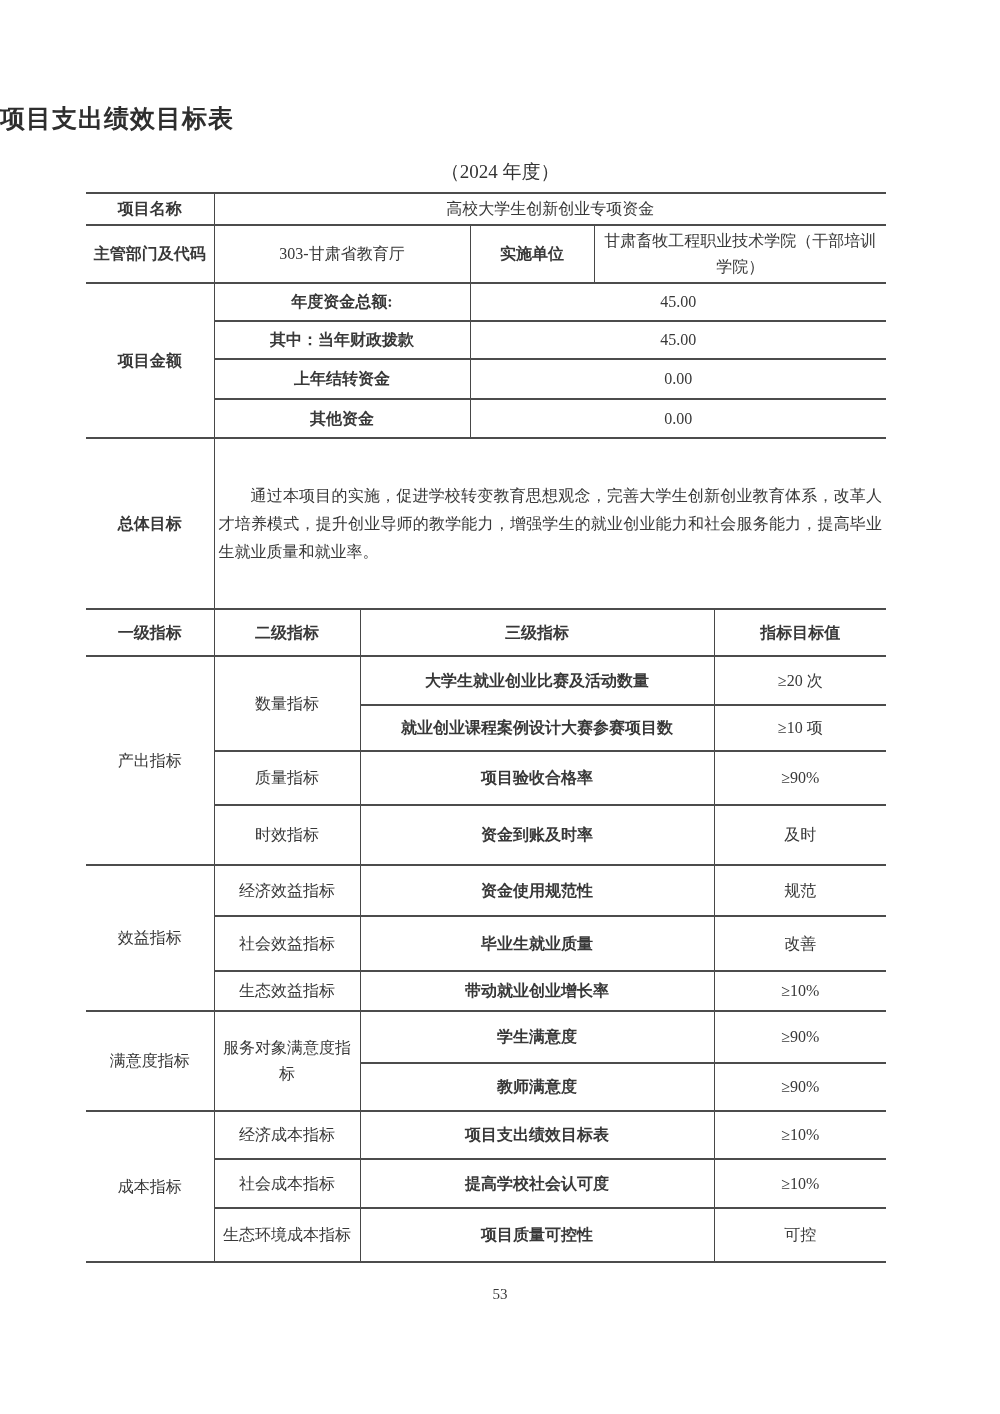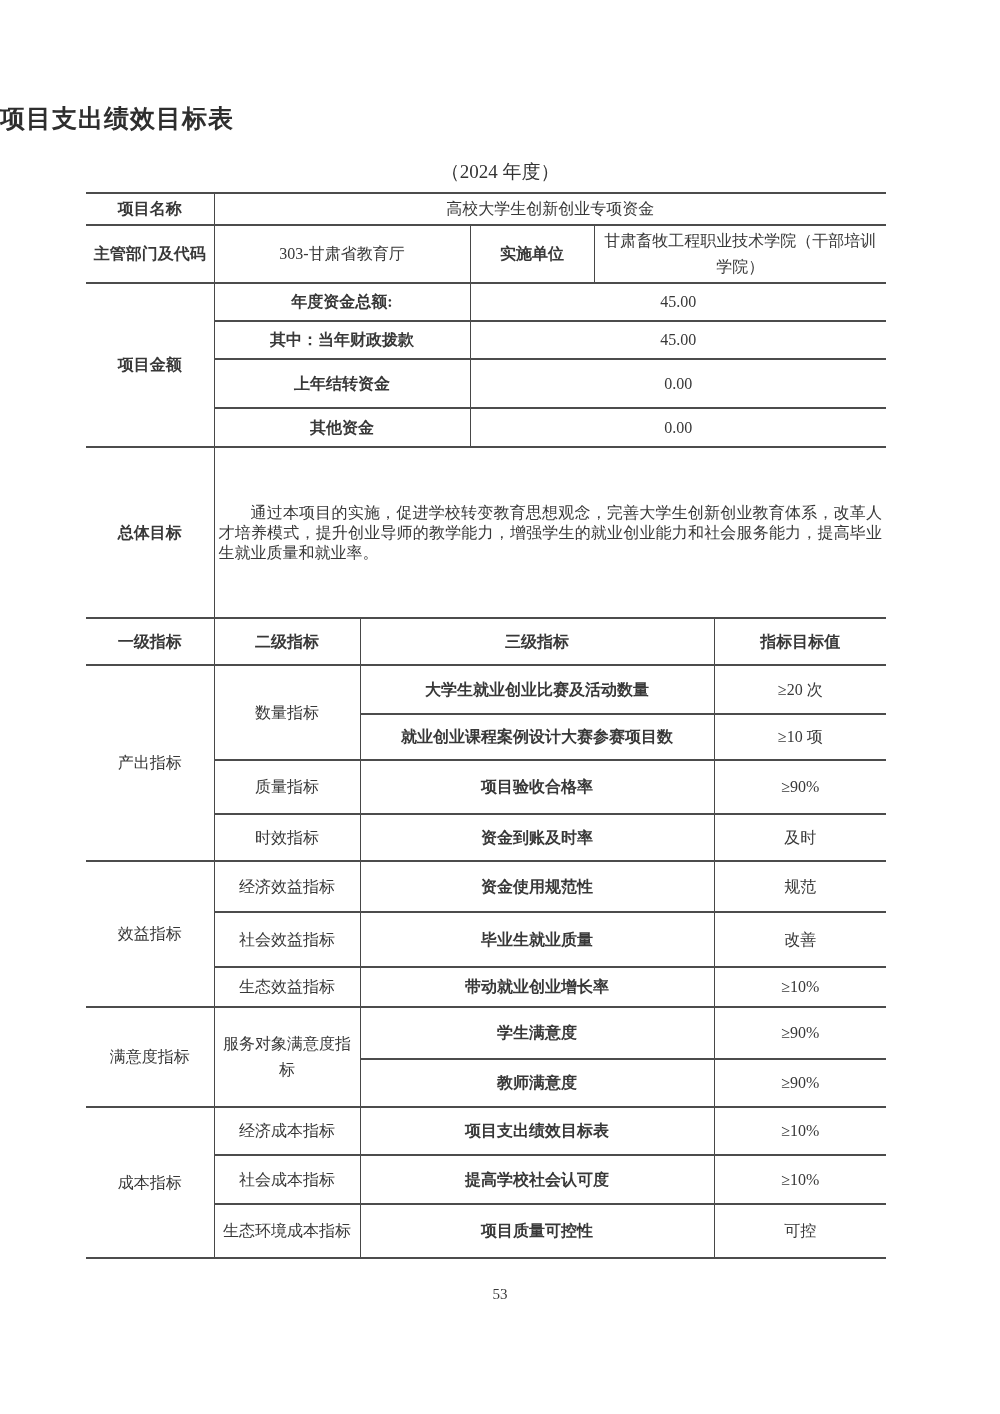--- a/index.html
+++ b/index.html
@@ -52,21 +52,21 @@
   td.albl { text-align: left; }
   td.ind1 { padding-left: 40px; }
   td.ind2 { padding-left: 70px; }
   td.ind3 { padding-left: 126px; }
   td.ind4 { padding-left: 128px; }
   td.implu { padding: 2px 8px; }
   td.goalcell { padding: 6px 10px 6px 13px; }
   .goal-par {
     text-align: justify;
     text-indent: 2em;
-    line-height: 20px;
+    line-height: 28px;
     margin: 0;
   }
   td.c2 { padding: 2px 24px; }
   td.c3 { text-align: left; padding-left: 40px; padding-right: 6px; font-weight: bold; }
   .pageno {
     position: absolute; top: 1286px; left: 0; right: 0;
     text-align: center; font-size: 15px; color: #3a3a3a;
   }
 </style>
 </head>
@@ -109,21 +109,21 @@
       <tbody>
           <tr style="height:37px">
         <td class="first b c1lbl" rowspan="4">项目金额</td>
         <td class="b albl ind1">年度资金总额:</td>
         <td class="lastc">45.00</td>
       </tr>
       <tr style="height:38px">
         <td class="b albl ind2">其中：当年财政拨款</td>
         <td class="lastc">45.00</td>
       </tr>
-      <tr style="height:49px">
+      <tr style="height:40px">
         <td class="b albl ind3">上年结转资金</td>
         <td class="lastc">0.00</td>
       </tr>
       <tr style="height:39px">
         <td class="b albl ind4">其他资金</td>
         <td class="lastc">0.00</td>
       </tr>
     </tbody>
       </table>
 
@@ -165,21 +165,21 @@
       </tr>
       <tr style="height:46px">
         <td class="c3">就业创业课程案例设计大赛参赛项目数</td>
         <td class="lastc">≥10 项</td>
       </tr>
       <tr style="height:54px">
         <td class="c2">质量指标</td>
         <td class="c3">项目验收合格率</td>
         <td class="lastc">≥90%</td>
       </tr>
-      <tr style="height:47px">
+      <tr style="height:60px">
         <td class="c2">时效指标</td>
         <td class="c3">资金到账及时率</td>
         <td class="lastc">及时</td>
       </tr>
 
       <tr style="height:51px">
         <td class="first c1lbl" rowspan="3">效益指标</td>
         <td class="c2">经济效益指标</td>
         <td class="c3">资金使用规范性</td>
         <td class="lastc">规范</td>

